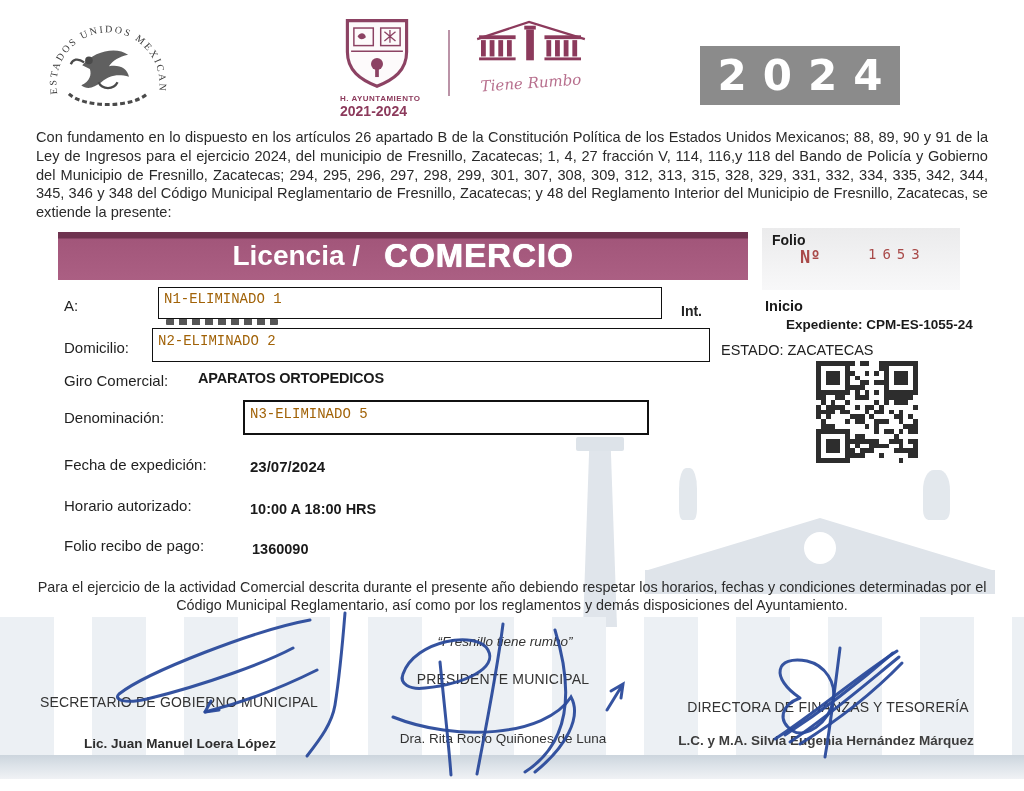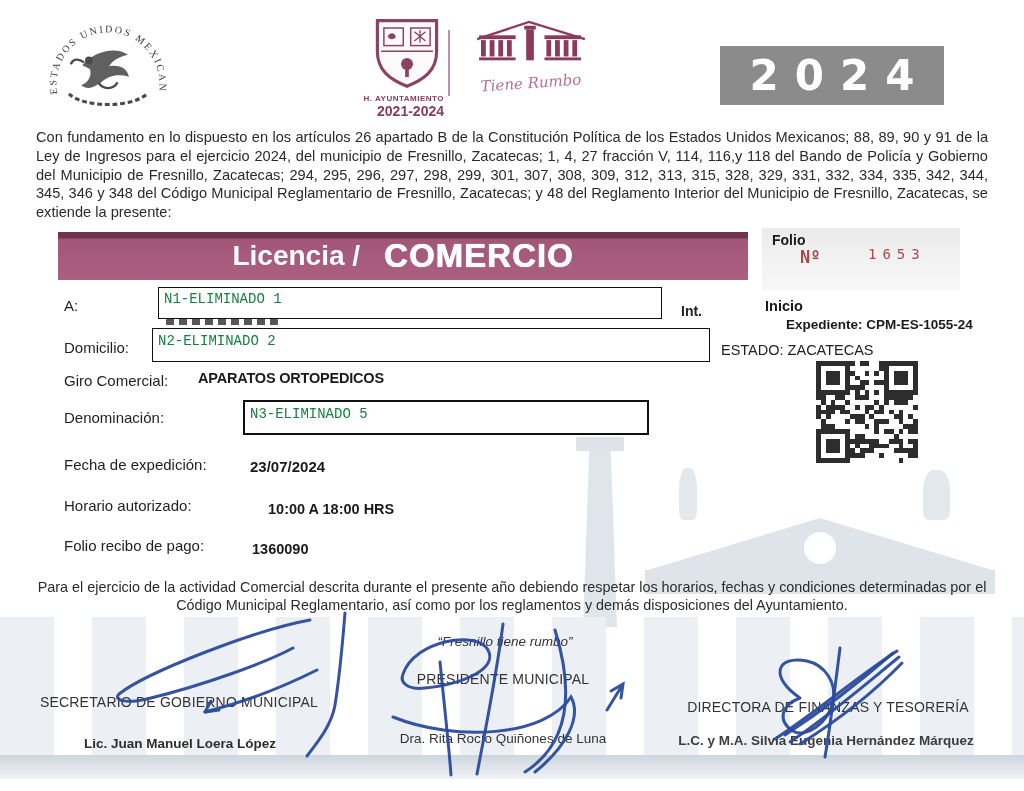--- a/index.html
+++ b/index.html
@@ -21,31 +21,31 @@
   .wm-blob1{left:679px;top:468px;width:18px;height:52px;background:#e3e8ed;border-radius:40% 40% 20% 20%;}
   .wm-blob2{left:923px;top:470px;width:27px;height:50px;background:#e3e8ed;border-radius:40% 40% 20% 20%;}
   .scan-band{left:0;top:755px;width:1024px;height:24px;z-index:1;
     background:linear-gradient(180deg,#ccd5dd 0%,#dde3e9 45%,#f0f2f5 100%);}
 
   .z1{z-index:2;}
   .ink{z-index:4;}
 
   
   .seal{left:46px;top:16px;width:124px;height:106px;}
-  .crest{left:340px;top:16px;width:104px;text-align:right;color:#8c3a5c;}
+  .crest{left:340px;top:16px;width:104px;text-align:left;color:#8c3a5c;}
   .crest svg{width:74px;height:74px;}
   .crest-l1{font-size:8px;font-weight:bold;letter-spacing:.5px;}
   .crest-l2{font-size:14px;font-weight:bold;margin-top:0;}
   .hdr-divider{left:448px;top:30px;width:2px;height:66px;background:#bb93a7;}
   .logo{left:456px;top:18px;width:150px;text-align:center;}
   .logo-name{font-family:"Liberation Serif",serif;font-size:26px;font-weight:bold;
     color:#8c3a5c;letter-spacing:1px;line-height:1;}
   .logo-tagline{font-family:"DejaVu Serif",serif;font-style:italic;font-size:15px;
     color:#b76f8d;transform:rotate(-4deg);margin-top:2px;}
-  .year-badge{left:720px;top:46px;width:224px;height:59px;background:#8b8b8b;
+  .year-badge{left:700px;top:46px;width:200px;height:59px;background:#8b8b8b;
     color:#fff;font-family:"DejaVu Sans",sans-serif;font-size:42px;font-weight:bold;
     line-height:59px;text-align:center;letter-spacing:16px;text-indent:16px;}
 
   
   .intro{left:36px;top:128px;width:952px;font-size:14.6px;line-height:18.8px;
     text-align:justify;color:#2a2a2a;}
 
   
   .banner{left:58px;top:232px;width:690px;height:48px;display:flex;align-items:center;
     justify-content:center;gap:24px;color:#fff;
@@ -59,21 +59,21 @@
     font-family:"DejaVu Sans Mono",monospace;}
   .folio-number{left:868px;top:246px;font-size:14px;color:#a94a49;letter-spacing:6px;
     font-family:"DejaVu Sans Mono",monospace;}
   .inicio{left:765px;top:298px;font-size:14.5px;font-weight:bold;color:#1a1a1a;}
   .expediente{left:786px;top:317px;font-size:13.5px;font-weight:bold;color:#1a1a1a;}
 
   
   .lbl{font-size:15px;color:#1f1f1f;}
   .val-b{font-weight:bold;color:#1a1a1a;}
   .fbox{background:#fff;border:1.5px solid #111;}
-  .mono{font-family:"Liberation Mono",monospace;font-size:14px;color:#15803d;}
+  .mono{font-family:"Liberation Mono",monospace;font-size:14px;color:#a16207;}
 
   .a-label{left:64px;top:297px;}
   .a-box{left:158px;top:287px;width:502px;height:30px;}
   .a-box .mono{margin:3px 0 0 5px;display:block;}
   .int-label{left:681px;top:303px;font-size:14px;font-weight:bold;}
   .redaction{left:166px;top:319px;width:112px;height:6px;overflow:hidden;
     background:repeating-linear-gradient(90deg,#2c2c2c 0 8px,transparent 8px 13px);
     opacity:.8;border-radius:1px;}
 
   .dom-label{left:64px;top:339px;}
@@ -88,21 +88,21 @@
     grid-template-columns:repeat(21,1fr);grid-auto-rows:1fr;}
   .qm{background:#2d2d2d;}
 
   .den-label{left:64px;top:409px;}
   .den-box{left:243px;top:400px;width:402px;height:31px;border-width:2px;}
   .den-box .mono{margin:4px 0 0 5px;display:block;}
 
   .fec-label{left:64px;top:456px;}
   .fec-value{left:250px;top:458px;font-size:15px;}
   .hor-label{left:64px;top:497px;}
-  .hor-value{left:250px;top:501px;font-size:14.5px;margin-left:18px;}
+  .hor-value{left:250px;top:501px;font-size:14.5px;}
   .fp-label{left:64px;top:537px;}
   .fp-value{left:252px;top:541px;font-size:14.5px;}
 
   
   .footer-par{left:35px;top:579px;width:954px;font-size:14.4px;line-height:17.6px;
     text-align:center;color:#2b2b2b;}
 
   .motto{left:402px;top:634px;width:206px;text-align:center;font-style:italic;
     font-size:13.5px;color:#333;}
   .sig-title{font-size:14px;color:#333;text-align:center;letter-spacing:.2px;}

